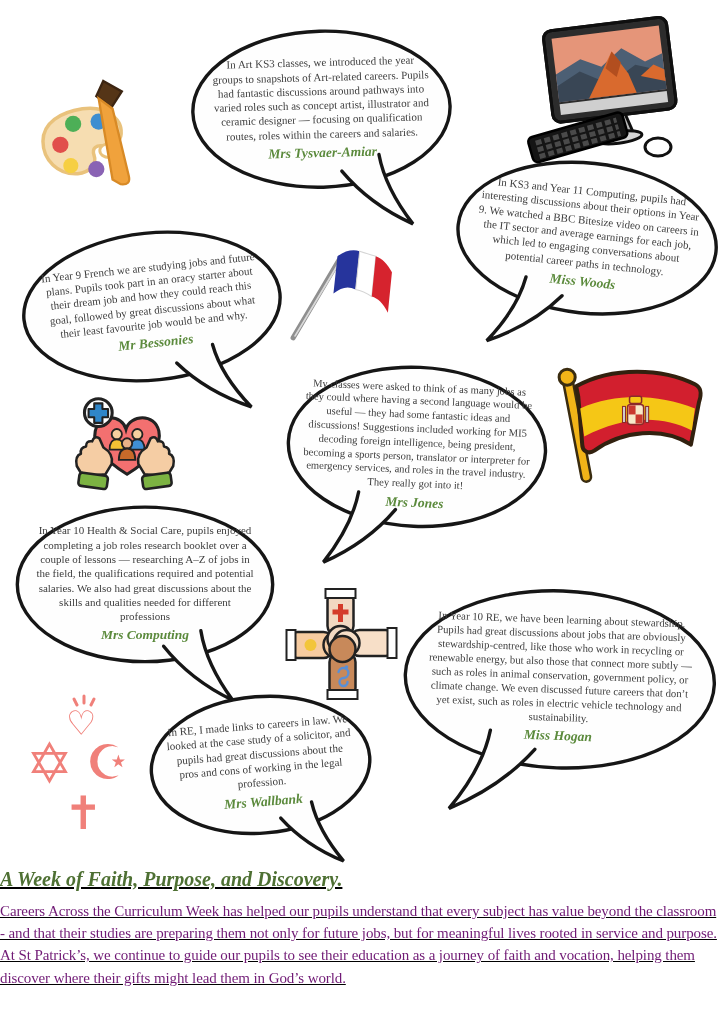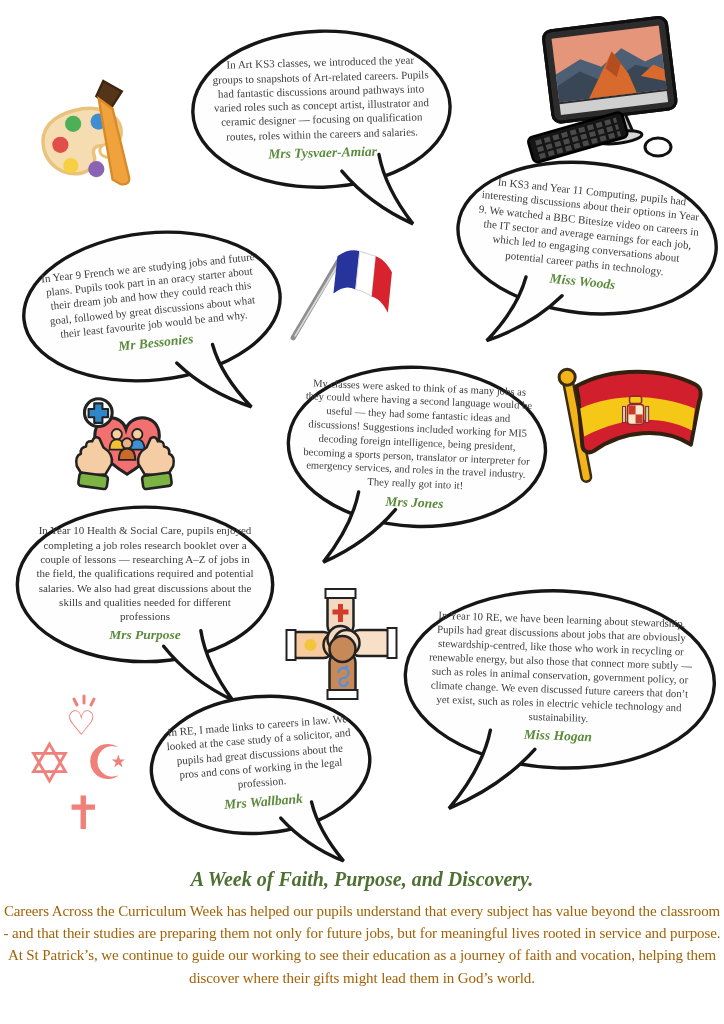--- a/index.html
+++ b/index.html
@@ -19,27 +19,27 @@
     display:flex;flex-direction:column;align-items:center;justify-content:center;
     text-align:center;
   }
   .msg{font-size:11px;line-height:1.3;color:#3d3d3d;}
   .who{margin-top:4px;font-weight:bold;font-style:italic;color:#5b8a3c;font-size:13.5px;}
   
   .icon{position:absolute;}
   .icon svg{width:100%;height:100%;display:block;overflow:visible;}
   .rel-glyph{position:absolute;color:#f0807a;font-family:"DejaVu Sans",sans-serif;line-height:1;}
   
-  .footer{position:absolute;left:0;right:0;top:868px;text-align:center;padding:0 0;}
+  .footer{position:absolute;left:0;right:0;top:868px;text-align:left;padding:0 0;text-decoration:underline;}
   .footer h1{
     margin:0 0 9px 0;font-size:20px;font-weight:bold;font-style:italic;
     color:#4e7033;font-family:"Liberation Serif",serif;
   }
   .footer p{
-    margin:0;font-size:15px;line-height:1.48;color:#a16207;letter-spacing:-0.1px;
+    margin:0;font-size:15px;line-height:1.48;color:#701a75;letter-spacing:-0.1px;
   }
 </style>
 </head>
 <body>
 
 <div class="page">
 
   <div class="icon" style="left:35px;top:74px;width:118px;height:116px;">
     <svg viewBox="0 0 100 100" aria-hidden="true">
       <path d="M40,30 C62,27 76,40 73,54 C71,62 64,63 58,62 C52,61 48,64 50,70 C53,78 46,85 36,86 C19,87 6,74 6,58 C6,42 21,33 40,30 Z" fill="#f6ddb1" stroke="#e9c27c" stroke-width="3"></path>
@@ -176,21 +176,21 @@
   </div>
 
   <div class="bubble" style="left:12px;top:502px;width:266px;height:206px;">
     <svg class="shape" viewBox="0 0 200 160" preserveAspectRatio="none" aria-hidden="true">
       <ellipse class="ell" cx="100" cy="64" rx="96" ry="60"></ellipse>
       <path class="tfill" d="M114,112 Q134,138 166,154 Q146,126 142,100 Z"></path>
       <path class="tline" d="M114,112 Q134,138 166,154 Q146,126 142,100"></path>
     </svg>
     <div class="btxt">
       <div class="msg">In Year 10 Health &amp; Social Care, pupils enjoyed completing a job roles research booklet over a couple of lessons — researching A–Z of jobs in the field, the qualifications required and potential salaries. We also had great discussions about the skills and qualities needed for different professions</div>
-      <div class="who">Mrs Purpose</div>
+      <div class="who">Mrs Computing</div>
     </div>
   </div>
 
   <div class="icon" style="left:283px;top:588px;width:118px;height:112px;">
     <svg viewBox="0 0 115 112" aria-hidden="true">
 
       <g>
         <rect x="4" y="44" width="44" height="26" rx="9" fill="#f6cba0" stroke="#222" stroke-width="2.5"></rect>
         <circle cx="52" cy="57" r="13" fill="#f6cba0" stroke="#222" stroke-width="2.5"></circle>
         <rect x="2" y="42" width="9" height="30" fill="#ffffff" stroke="#222" stroke-width="2"></rect>
@@ -262,16 +262,16 @@
     </svg>
     <div class="btxt">
       <div class="msg">In RE, I made links to careers in law. We looked at the case study of a solicitor, and pupils had great discussions about the pros and cons of working in the legal profession.</div>
       <div class="who">Mrs Wallbank</div>
     </div>
   </div>
 
   <div class="footer">
     <h1>A Week of Faith, Purpose, and Discovery.</h1>
     <p>Careers Across the Curriculum Week has helped our pupils understand that every subject has value beyond the classroom - and that their studies are preparing them not only for future jobs, but for meaningful lives rooted in service and purpose.</p>
-    <p>At St Patrick’s, we continue to guide our working to see their education as a journey of faith and vocation, helping them discover where their gifts might lead them in God’s world.</p>
+    <p>At St Patrick’s, we continue to guide our pupils to see their education as a journey of faith and vocation, helping them discover where their gifts might lead them in God’s world.</p>
   </div>
 
 </div>
 
 </body></html>

